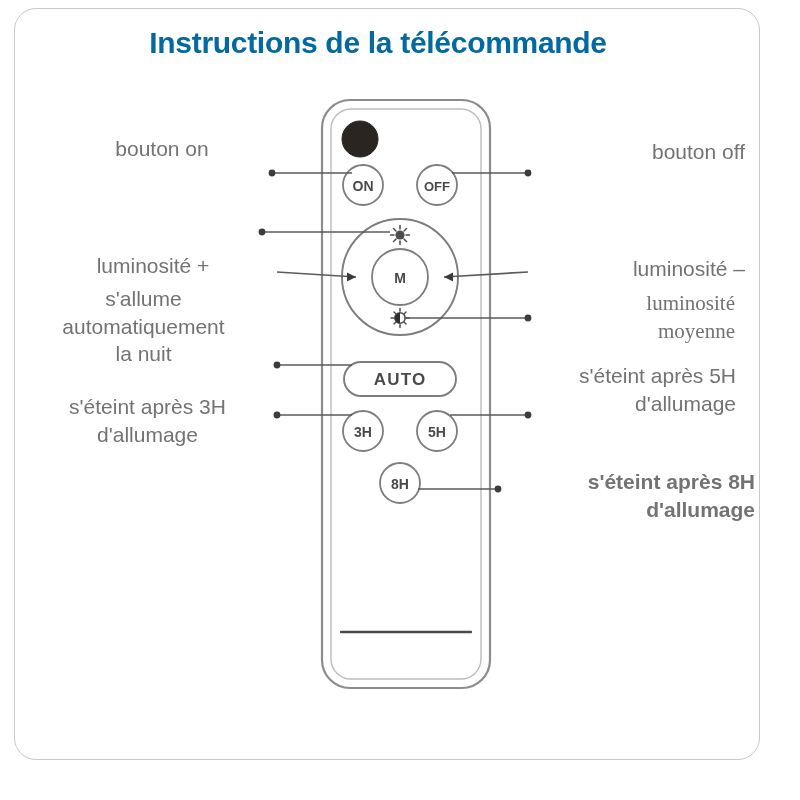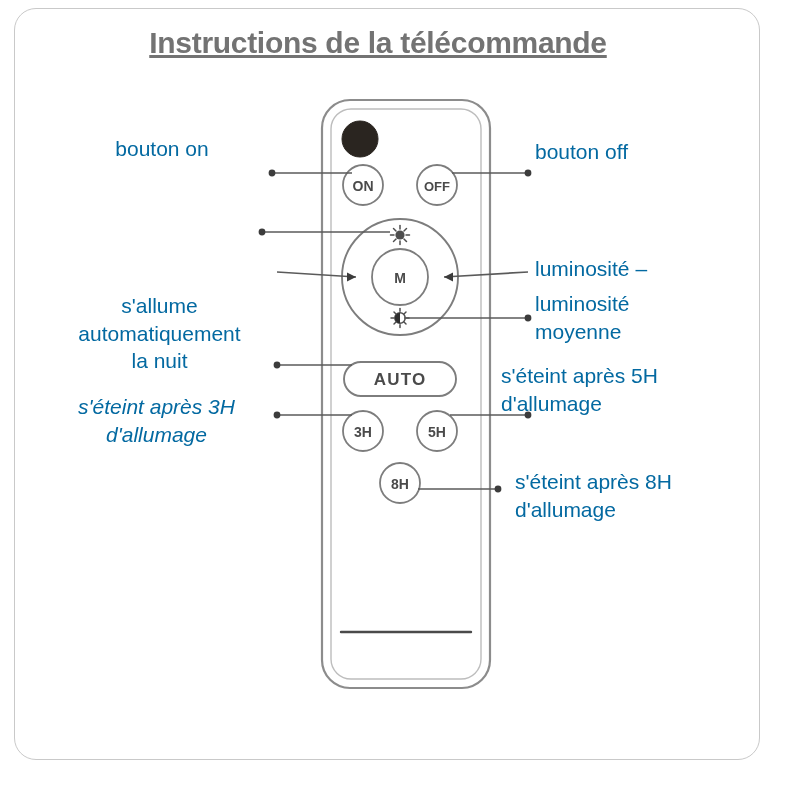--- a/index.html
+++ b/index.html
@@ -34,42 +34,41 @@
   }
   #title {
     position: absolute;
     left: 0;
     top: 26px;
     width: 756px;
     text-align: center;
     font-size: 30px;
     font-weight: bold;
     letter-spacing: -0.3px;
-    color: #737373;
+    color: #0369a1;
     white-space: nowrap;
-    text-decoration: underline;
   }
   
   #diagram {
     position: absolute;
     left: 0;
     top: 0;
     width: 800px;
     height: 800px;
   }
   
   .label {
     position: absolute;
     font-size: 21px;
     line-height: 1.32;
-    color: #0369a1;
+    color: #737373;
     white-space: pre-line;
   }
   .label.left  { text-align: center; }
-  .label.right { text-align: left; }
+  .label.right { text-align: right; }
   .btn-text {
     font-weight: bold;
     fill: #4a4a4a;
   }
 </style>
 </head>
 <body>
 
 <div id="page">
 
@@ -206,34 +205,35 @@
       <g>
         <line x1="418" y1="489" x2="498" y2="489"></line>
         <circle cx="498" cy="489" r="3.4" stroke="none"></circle>
       </g>
     </g>
   </svg>
 
   <div class="label left" style="left:62px; top:135px; width:200px;">bouton on</div>
 
 
-
-  <div class="label left" style="left:32px; top:285px; width:255px;margin-top:7px;">s'allume
+  <div class="label left" style="left:48px; top:252px; width:210px;">luminosité +</div>
+
+  <div class="label left" style="left:16px; top:285px; width:255px;">s'allume
 automatiquement
 la nuit</div>
 
-  <div class="label left" style="left:29px; top:393px; width:255px;font-style:italic;">s'éteint après 3H
+  <div class="label left" style="left:20px; top:393px; width:255px;">s'éteint après 3H
 d'allumage</div>
 
   <div class="label right" style="left:535px; top:138px; width:210px;">bouton off</div>
 
   <div class="label right" style="left:535px; top:255px; width:210px;">luminosité –</div>
 
-  <div class="label right" style="left:535px; top:290px; width:200px;">luminosité
+  <div class="label right" style="left:535px; top:290px; width:200px;font-family:Liberation Serif, serif;">luminosité
 moyenne</div>
 
   <div class="label right" style="left:501px; top:362px; width:235px;">s'éteint après 5H
 d'allumage</div>
 
-  <div class="label right" style="left:515px; top:468px; width:240px;">s'éteint après 8H
+  <div class="label right" style="left:515px; top:468px; width:240px;font-weight:bold;">s'éteint après 8H
 d'allumage</div>
 
 </div>
 
 </body></html>

